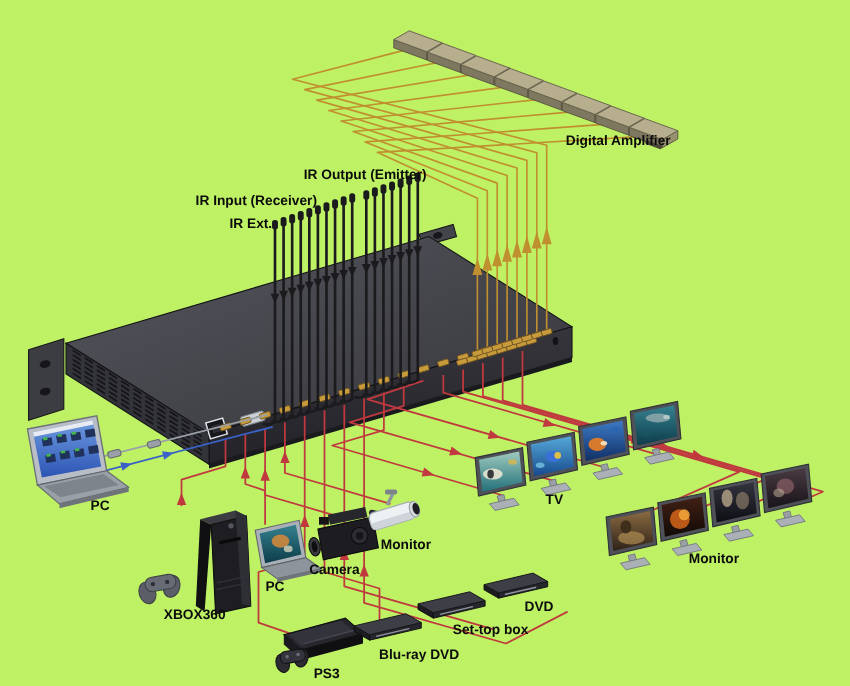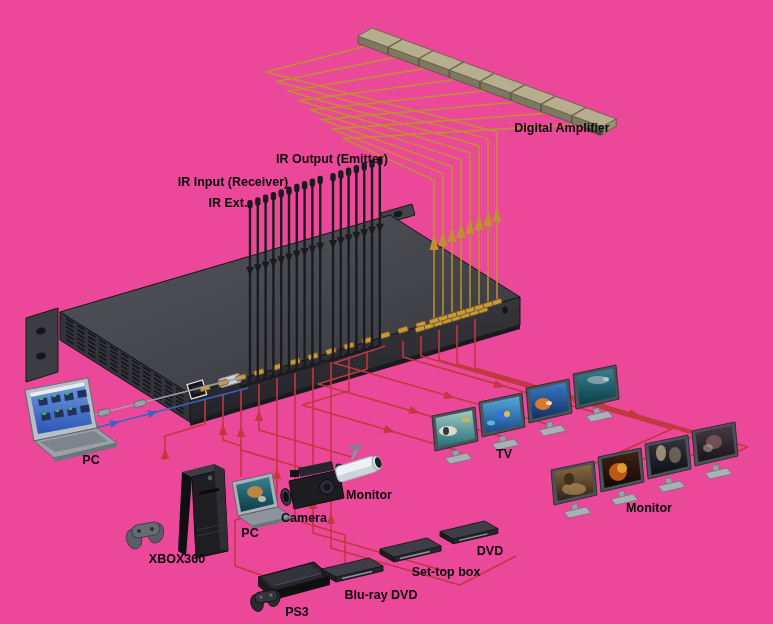--- a/index.html
+++ b/index.html
@@ -1,16 +1,16 @@
 <!DOCTYPE html>
 <html><head>
 <meta charset="utf-8">
 <style>
   html,body{margin:0;padding:0;background:#fff;}
-  .stage{width:773px;height:624px;position:relative;background:#ec4899;overflow:hidden;
+  .stage{width:773px;height:624px;position:relative;background:#bef264;overflow:hidden;
          font-family:"Liberation Sans", sans-serif;}
   svg{display:block;}
   .lbl{font-family:"Liberation Sans", sans-serif;font-weight:bold;font-size:12.5px;fill:#0b0b0b;}
   polyline,path.wire{fill:none;}
   .red-wire{stroke:#c0393f;stroke-width:1.6;stroke-linejoin:round;fill:none;}
   .gold-wire{stroke:#c08f2f;stroke-width:1.5;stroke-linejoin:round;fill:none;}
   .blue-wire{stroke:#3a62c8;stroke-width:1.6;fill:none;}
   .gray-wire{stroke:#9aa0a8;stroke-width:1.6;fill:none;}
   .ir-wire{stroke:#1b1b1e;stroke-width:2.4;stroke-linecap:round;fill:none;}
 </style>

